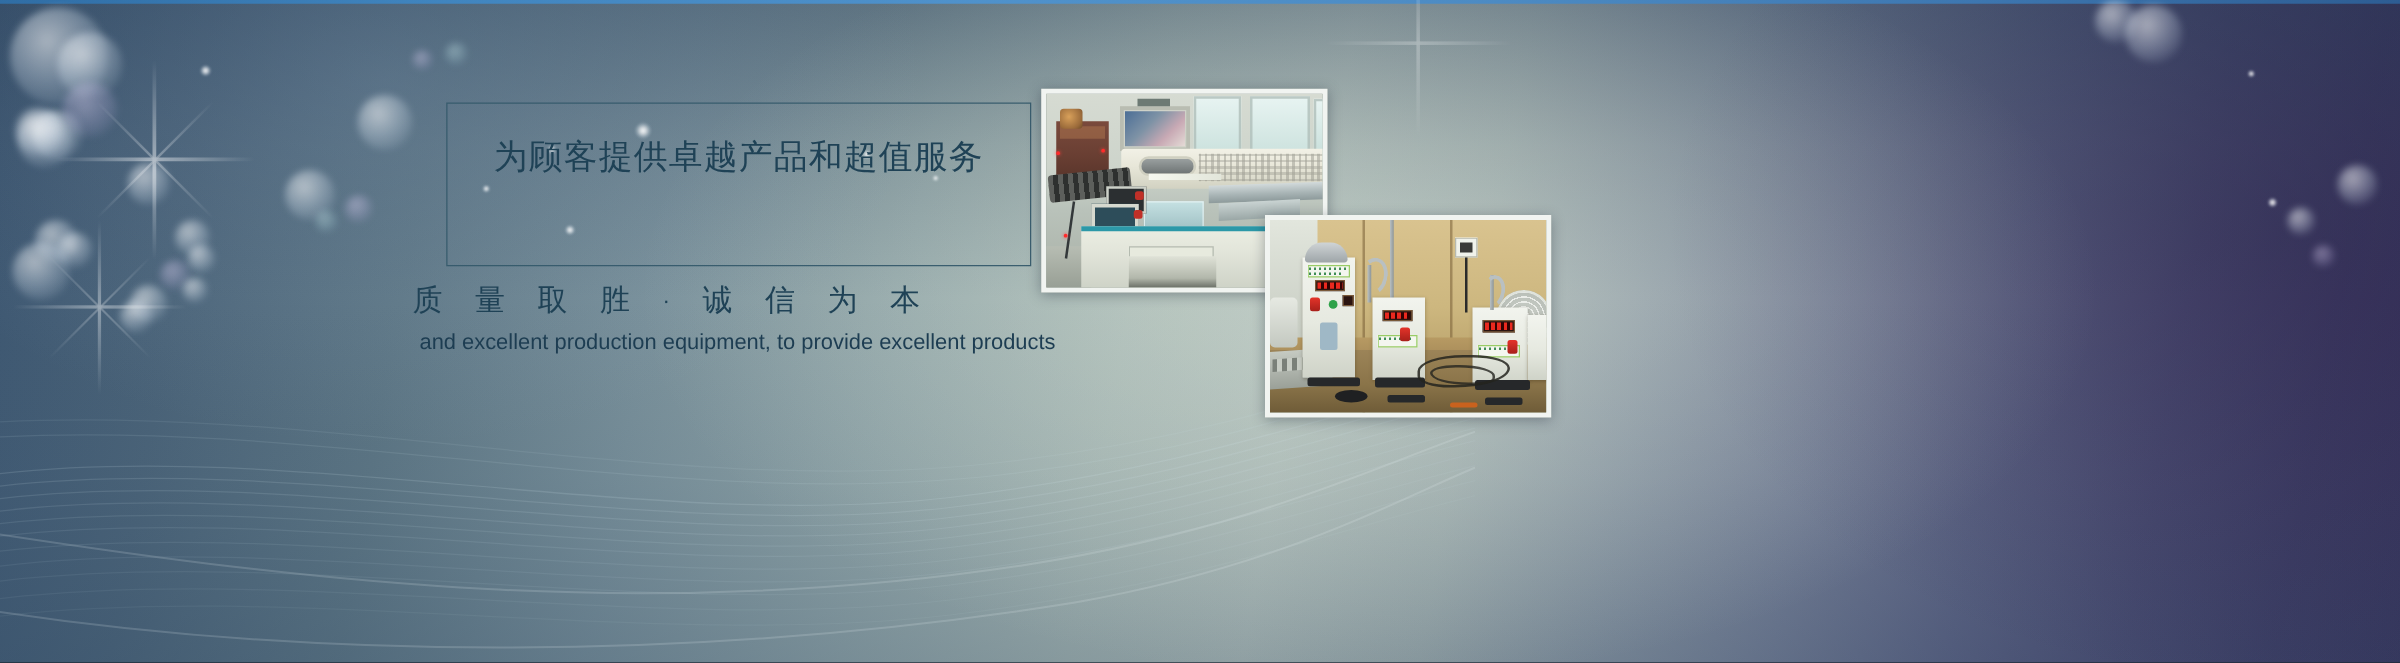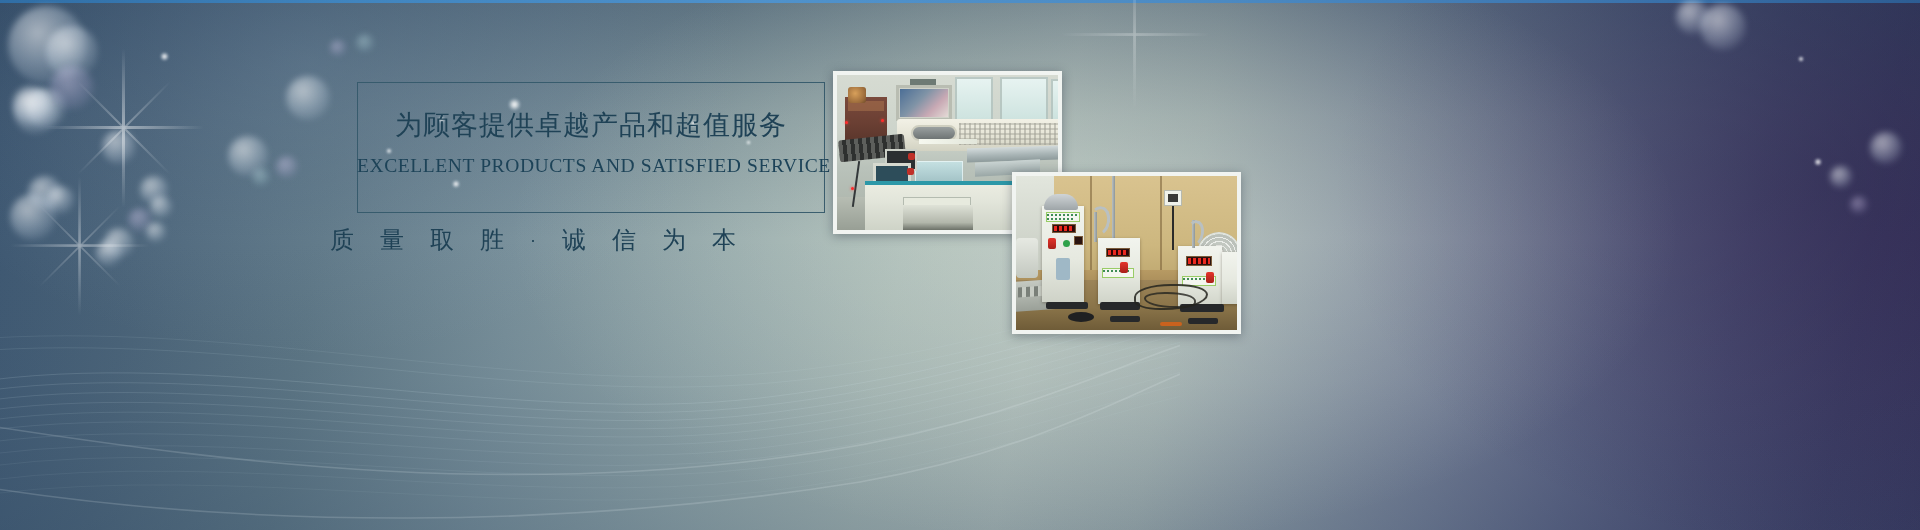--- a/index.html
+++ b/index.html
@@ -565,27 +565,27 @@
       <path d="M-10,258 C250,298 560,300 860,252 C1030,222 1120,168 1190,140"></path>
     </g>
   </svg>
 
   <div class="text-col">
 
     <div class="framebox"></div>
 
     <div class="headline-cn">为顾客提供卓越产品和超值服务</div>
 
-    <div class="headline-en">EXCELLENT PRODUCTS AND SATISFIED SERVICE</div>
 
     <div class="slogan-cn">
       <span class="ch">质</span><span class="gap"></span><span class="ch">量</span><span class="gap"></span><span class="ch">取</span><span class="gap"></span><span class="ch">胜</span><span class="gap"></span><span class="dot">·</span><span class="gap"></span><span class="ch">诚</span><span class="gap"></span><span class="ch">信</span><span class="gap"></span><span class="ch">为</span><span class="gap"></span><span class="ch">本</span>
     </div>
 
     <div class="para">
+      <div>and excellent production equipment, to provide excellent products</div>
     </div>
   </div>
 
   <div class="photo photo-a">
     <div class="ph">
       <div class="a-wall"></div>
       <div class="a-win a-win1"></div>
       <div class="a-win a-win2"></div>
       <div class="a-win a-win3"></div>
       <div class="a-cabinet"></div>

